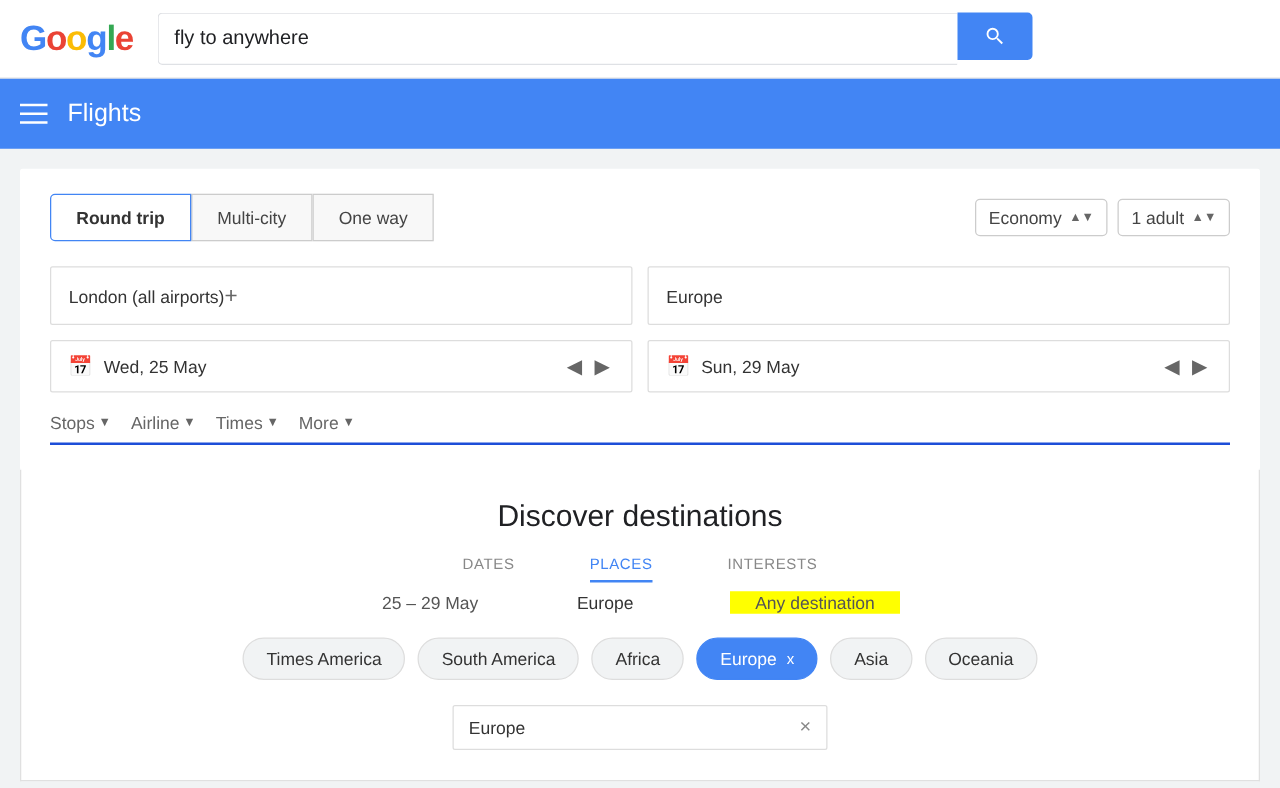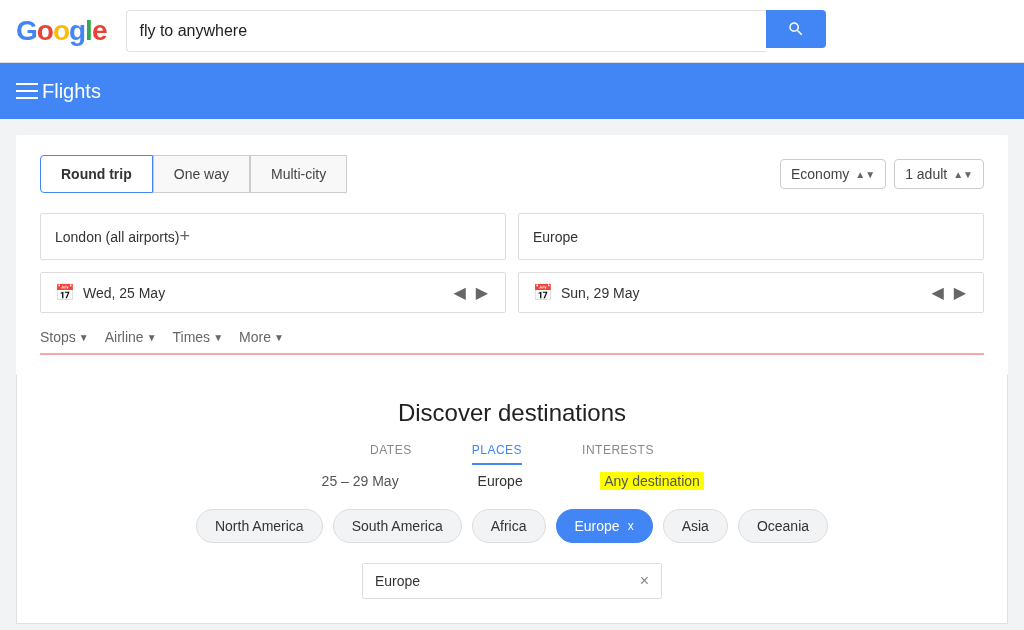--- a/index.html
+++ b/index.html
@@ -55,21 +55,21 @@
     }
     .search-button svg { fill: white; }
 
     
     .nav-bar {
       background: #4285F4;
       display: flex;
       align-items: center;
       padding: 0 16px;
       height: 56px;
-      gap: 4px;
+      gap: 16px;
     }
     .hamburger {
       display: flex;
       flex-direction: column;
       gap: 5px;
       cursor: pointer;
     }
     .hamburger span {
       display: block;
       width: 22px;
@@ -176,21 +176,21 @@
       color: #666;
       font-size: 16px;
       padding: 0 3px;
     }
     .cal-icon { font-size: 16px; color: #555; }
 
     
     .filters-row {
       display: flex;
       gap: 16px;
-      border-bottom: 2px solid #fca5a5;
+      border-bottom: 2px solid #1d4ed8;
       padding-bottom: 8px;
       margin-bottom: 0;
     }
     .filter-btn {
       background: none;
       border: none;
       cursor: pointer;
       font-size: 14px;
       color: #666;
       display: flex;
@@ -244,21 +244,21 @@
       color: #555;
       text-align: center;
       min-width: 80px;
     }
     .discover-tab-val.active {
       color: #333;
       font-weight: 500;
     }
     .highlight-yellow {
       background: yellow;
-      padding: 1px 4px;
+      padding: 1px 20px;
     }
 
     
     .region-chips {
       display: flex;
       justify-content: center;
       gap: 10px;
       margin-bottom: 20px;
       flex-wrap: wrap;
     }
@@ -336,22 +336,22 @@
     <span></span>
     <span></span>
   </div>
   <span class="nav-title">Flights</span>
 </div>
 
 <div class="main-content">
 
   <div class="trip-tabs-row">
     <button class="trip-tab active">Round trip</button>
+    <button class="trip-tab">Multi-city</button>
     <button class="trip-tab">One way</button>
-    <button class="trip-tab">Multi-city</button>
     <div class="trip-tabs-spacer"></div>
     <div class="select-wrapper">
       <span>Economy</span>
       <span class="select-arrow">▲▼</span>
     </div>
     <div class="select-wrapper">
       <span>1 adult</span>
       <span class="select-arrow">▲▼</span>
     </div>
   </div>
@@ -417,21 +417,21 @@
   <div class="discover-tab-values">
     <div class="discover-tab-val">25 – 29 May</div>
     <div class="discover-tab-val active">Europe</div>
     <div class="discover-tab-val">
       <span class="highlight-yellow">Any destination</span>
     </div>
   </div>
 
   <div class="region-chips">
     <div class="region-chip">
-      <span>North America</span>
+      <span>Times America</span>
     </div>
     <div class="region-chip">
       <span>South America</span>
     </div>
     <div class="region-chip">
       <span>Africa</span>
     </div>
     <div class="region-chip active">
       <span>Europe</span>
       <span class="chip-close">x</span>

